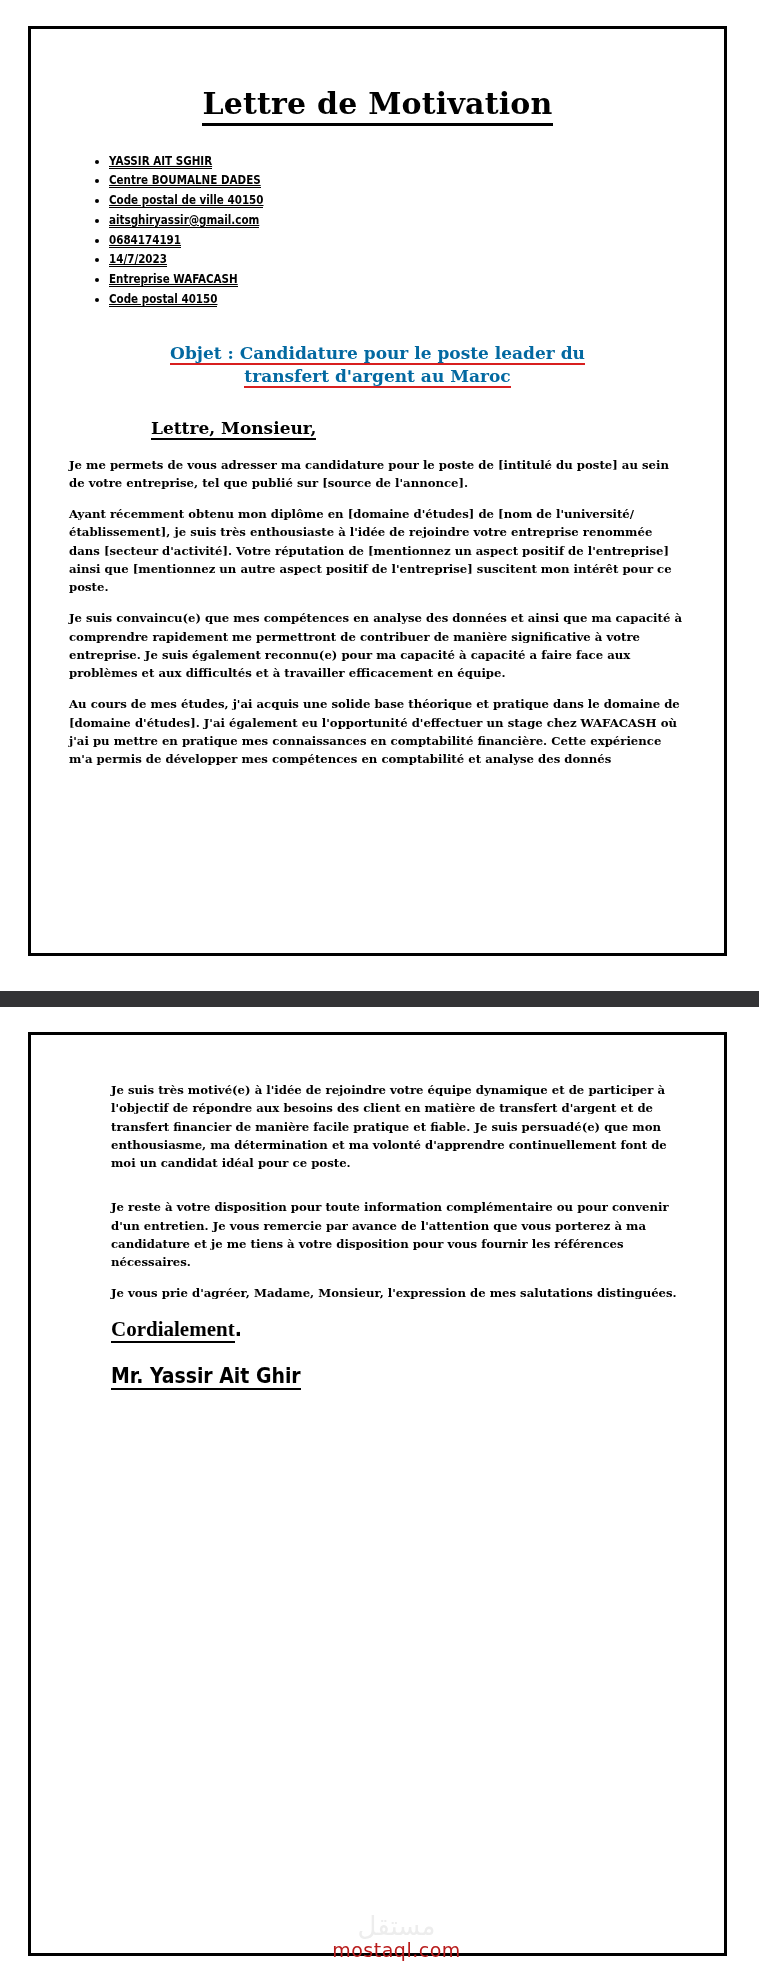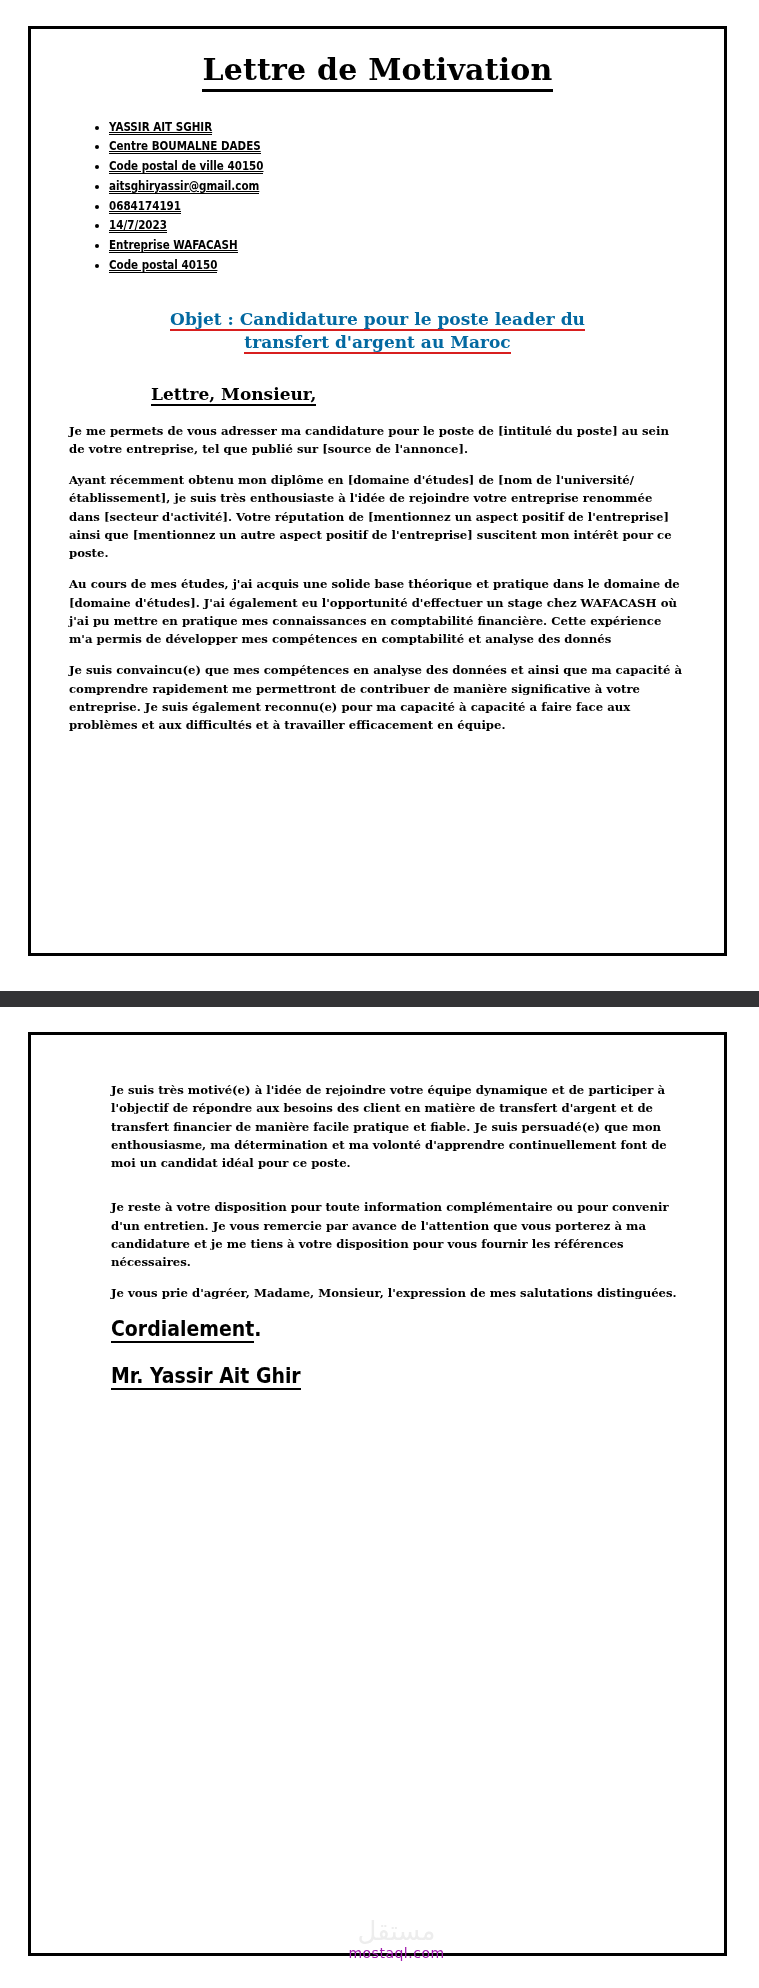--- a/index.html
+++ b/index.html
@@ -50,20 +50,21 @@
     letter-spacing: 0.2px;
     color: #000000;
     margin: 24px 0 0 0;
     padding: 0;
     line-height: 1.15;
   }
   .doc-title span {
     border-bottom: 3px solid #000;
     padding-bottom: 1px;
     display: inline-block;
+    margin-top: 34px;
   }
 
   
   .contact-list {
     margin: 26px 0 0 0;
     padding: 0 0 0 78px;
     list-style: disc;
   }
   .contact-list li {
     font-family: "DejaVu Sans Condensed", "Liberation Sans Narrow", "Liberation Sans", sans-serif;
@@ -140,20 +141,21 @@
   .signoff .closing {
     font-family: "DejaVu Sans Condensed", "Liberation Sans Narrow", "Liberation Sans", sans-serif;
     font-weight: bold;
     font-size: 21px;
     color: #000;
     margin: 0 0 22px 0;
     line-height: 1.2;
   }
   .signoff .closing .ul {
     border-bottom: 2.5px solid #000;
+    font-family: Liberation Serif, serif;
   }
   .signoff .name {
     font-family: "DejaVu Sans Condensed", "Liberation Sans Narrow", "Liberation Sans", sans-serif;
     font-weight: bold;
     font-size: 21px;
     color: #000;
     margin: 0;
     line-height: 1.2;
   }
   .signoff .name span {
@@ -174,22 +176,22 @@
     display: block;
     font-family: "DejaVu Sans", sans-serif;
     font-size: 26px;
     color: #ededed;
     line-height: 1.05;
     direction: rtl;
   }
   .watermark .wm-latin {
     display: block;
     font-family: "DejaVu Sans", sans-serif;
-    font-size: 14px;
-    color: #a21caf;
+    font-size: 19px;
+    color: #b91c1c;
     letter-spacing: 0.5px;
     line-height: 1.1;
   }
 </style>
 </head>
 <body>
 
 <div class="page" id="page-1">
   <div class="page-inner">
 
@@ -206,22 +208,22 @@
       <li><span>Code postal 40150</span></li>
     </ul>
 
     <div class="objet"><span>Objet : Candidature pour le poste leader du transfert d'argent au Maroc</span></div>
 
     <div class="salutation"><span>Lettre, Monsieur,</span></div>
 
     <div class="body-block">
       <p>Je me permets de vous adresser ma candidature pour le poste de [intitulé du poste] au sein de votre entreprise, tel que publié sur [source de l'annonce].</p>
       <p>Ayant récemment obtenu mon diplôme en [domaine d'études] de [nom de l'université/établissement], je suis très enthousiaste à l'idée de rejoindre votre entreprise renommée dans [secteur d'activité]. Votre réputation de [mentionnez un aspect positif de l'entreprise] ainsi que [mentionnez un autre aspect positif de l'entreprise] suscitent mon intérêt pour ce poste.</p>
+      <p>Je suis convaincu(e) que mes compétences en analyse des données et ainsi que ma capacité à comprendre rapidement  me permettront de contribuer de manière significative à votre entreprise. Je suis également reconnu(e) pour ma capacité à capacité a faire face aux problèmes et aux difficultés  et à travailler efficacement en équipe.</p>
       <p>Au cours de mes études, j'ai acquis une solide base théorique et pratique dans le domaine de [domaine d'études]. J'ai également eu l'opportunité d'effectuer un stage chez WAFACASH où j'ai pu mettre en pratique mes connaissances en comptabilité financière. Cette expérience m'a permis de développer mes compétences en comptabilité et analyse des donnés</p>
-      <p>Je suis convaincu(e) que mes compétences en analyse des données et ainsi que ma capacité à comprendre rapidement  me permettront de contribuer de manière significative à votre entreprise. Je suis également reconnu(e) pour ma capacité à capacité a faire face aux problèmes et aux difficultés  et à travailler efficacement en équipe.</p>
     </div>
 
   </div>
 </div>
 
 <div class="page-gap-bar"></div>
 
 <div class="page" id="page-2">
   <div class="page-inner">
 

